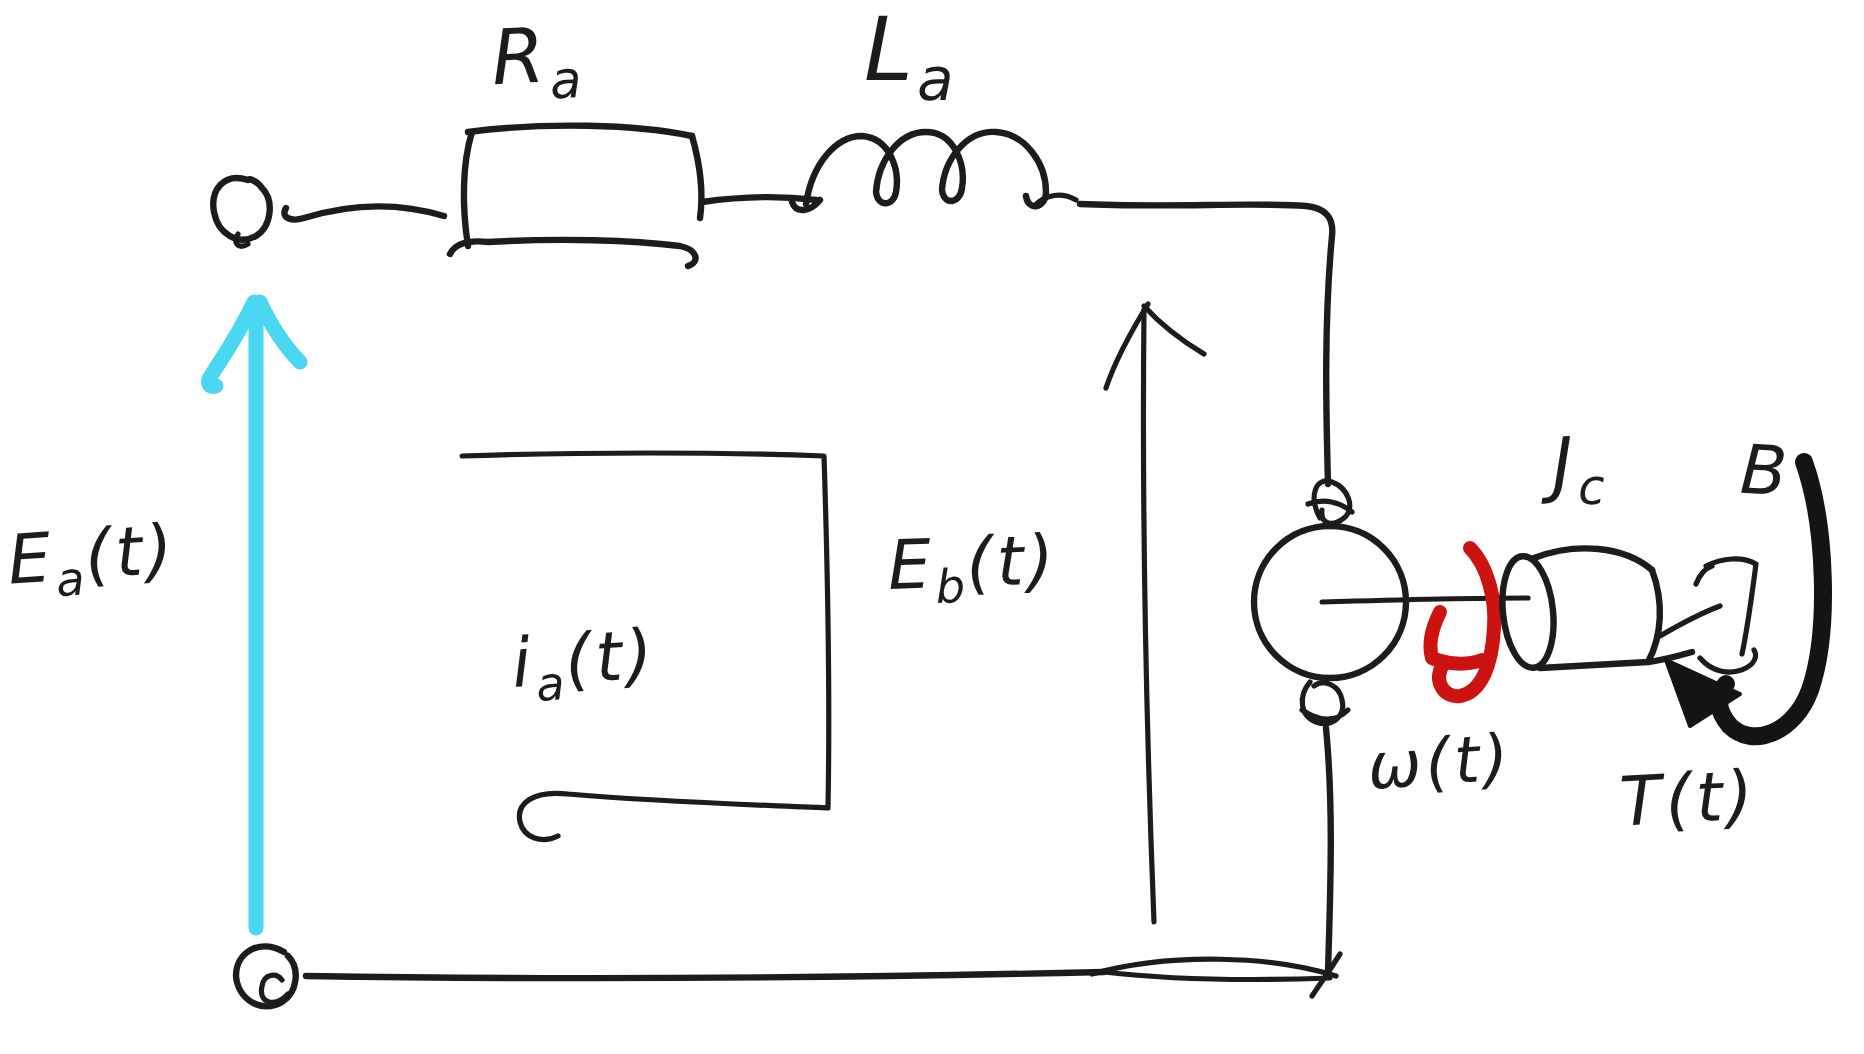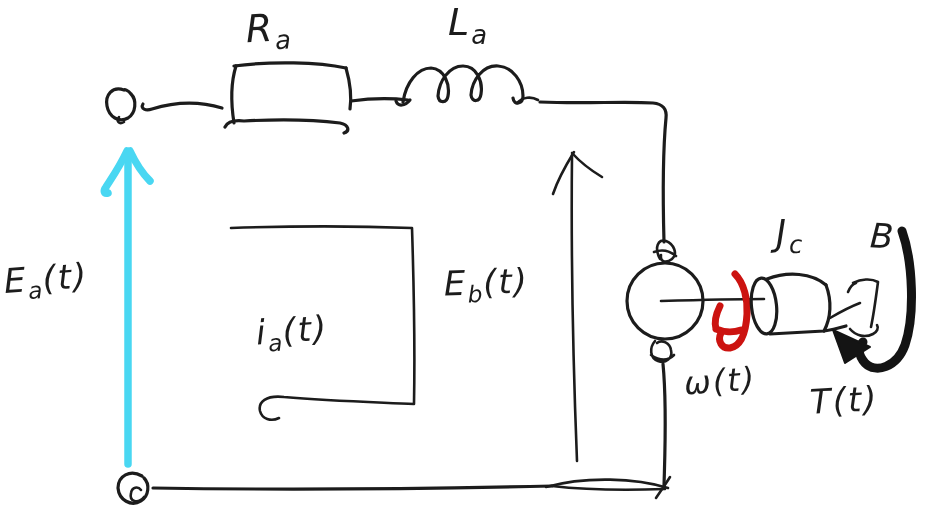--- a/index.html
+++ b/index.html
@@ -119,21 +119,21 @@
     </g>
 
     <g>
       <path class="thick" d="M902,231 C913,262 915,316 905,345 C897,367 876,374 865,363 C858,355 858,347 863,342"></path>
       <polygon class="thickfill" points="833,330 845,363 870,347"></polygon>
     </g>
   </svg>
 
   <div class="label" style="left:246px;top:6px;font-size:38px;transform:rotate(-3deg);"><span>R</span><sub>a</sub><span></span></div>
 
-  <div class="label" style="left:448px;top:0px;font-size:38px;"><span>L</span><sub>a</sub><span></span></div>
+  <div class="label" style="left:432px;top:0px;font-size:44px;"><span>L</span><sub>a</sub><span></span></div>
 
   <div class="label" style="left:4px;top:258px;font-size:34px;transform:rotate(-4deg);"><span>E</span><sub>a</sub><span>(t)</span></div>
 
   <div class="label" style="left:444px;top:262px;font-size:34px;transform:rotate(-2deg);"><span>E</span><sub>b</sub><span>(t)</span></div>
 
   <div class="label" style="left:256px;top:310px;font-size:34px;transform:rotate(-4deg);"><span>i</span><sub>a</sub><span>(t)</span></div>
 
   <div class="label" style="left:684px;top:362px;font-size:32px;transform:rotate(-4deg);"><span>ω</span><sub></sub><span>(t)</span></div>
 
   <div class="label" style="left:810px;top:380px;font-size:34px;transform:rotate(-3deg);"><span>T</span><sub></sub><span>(t)</span></div>

